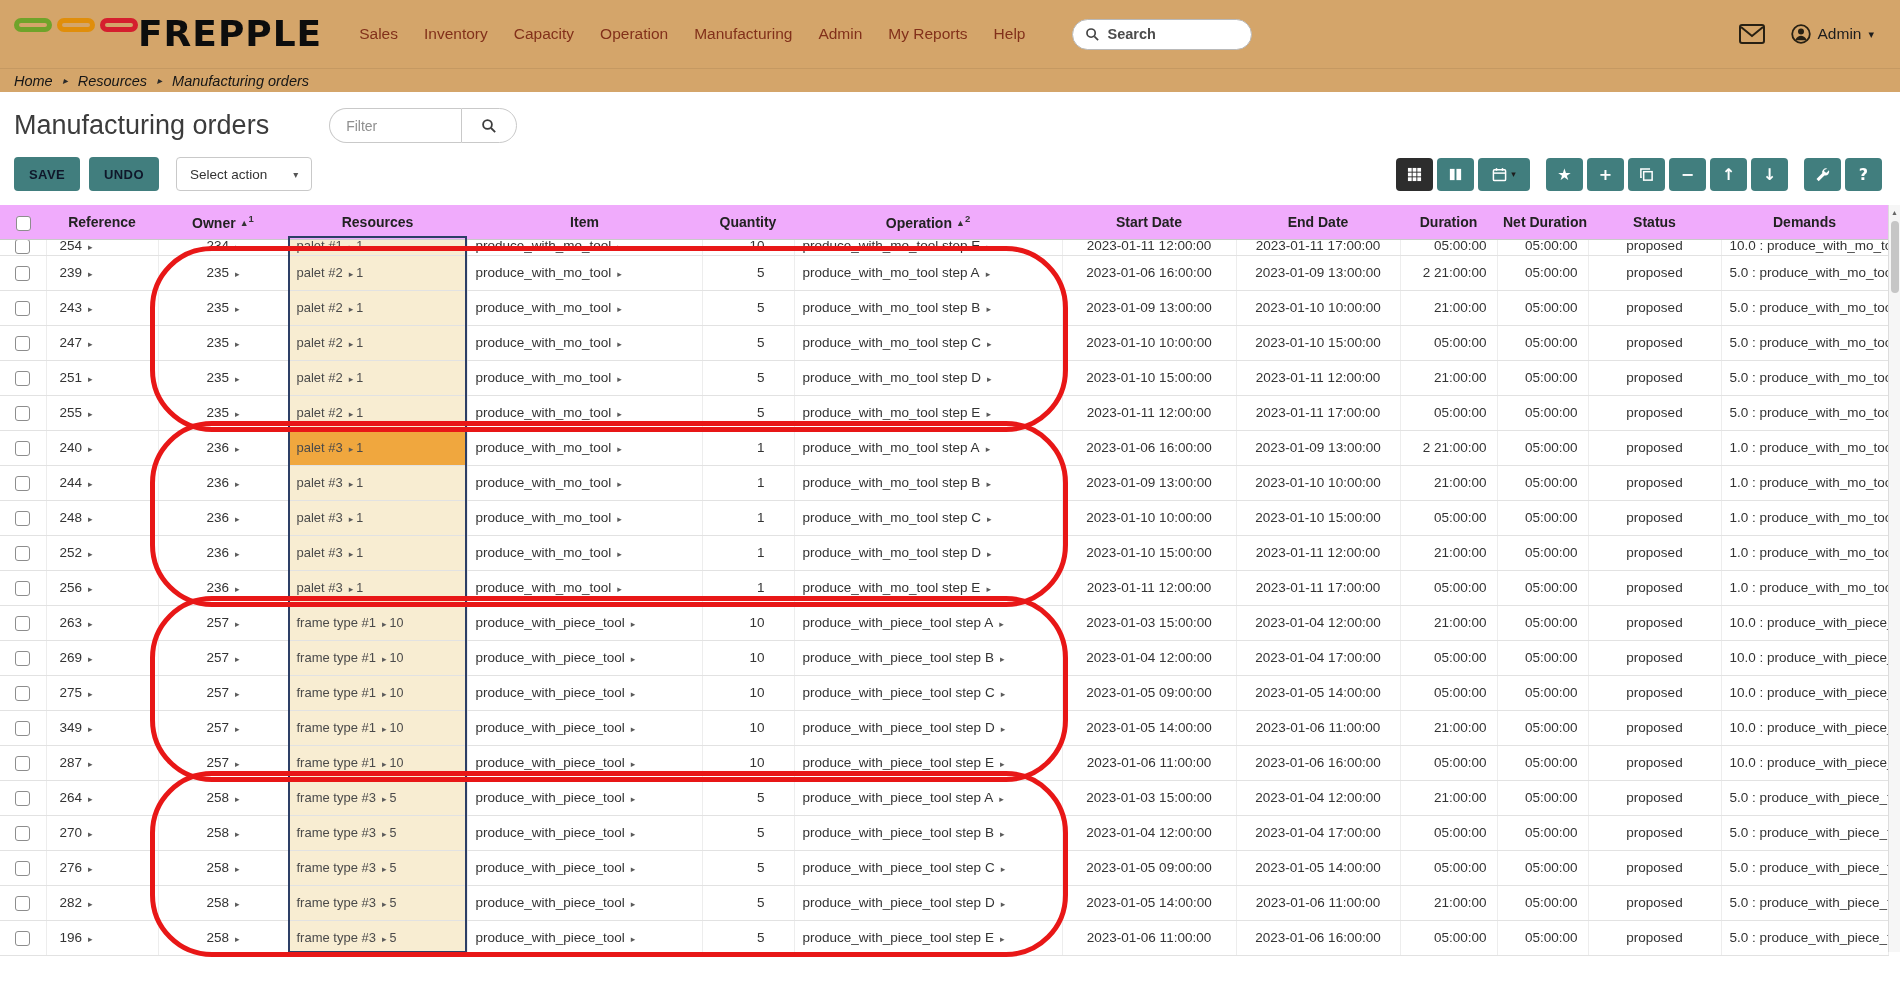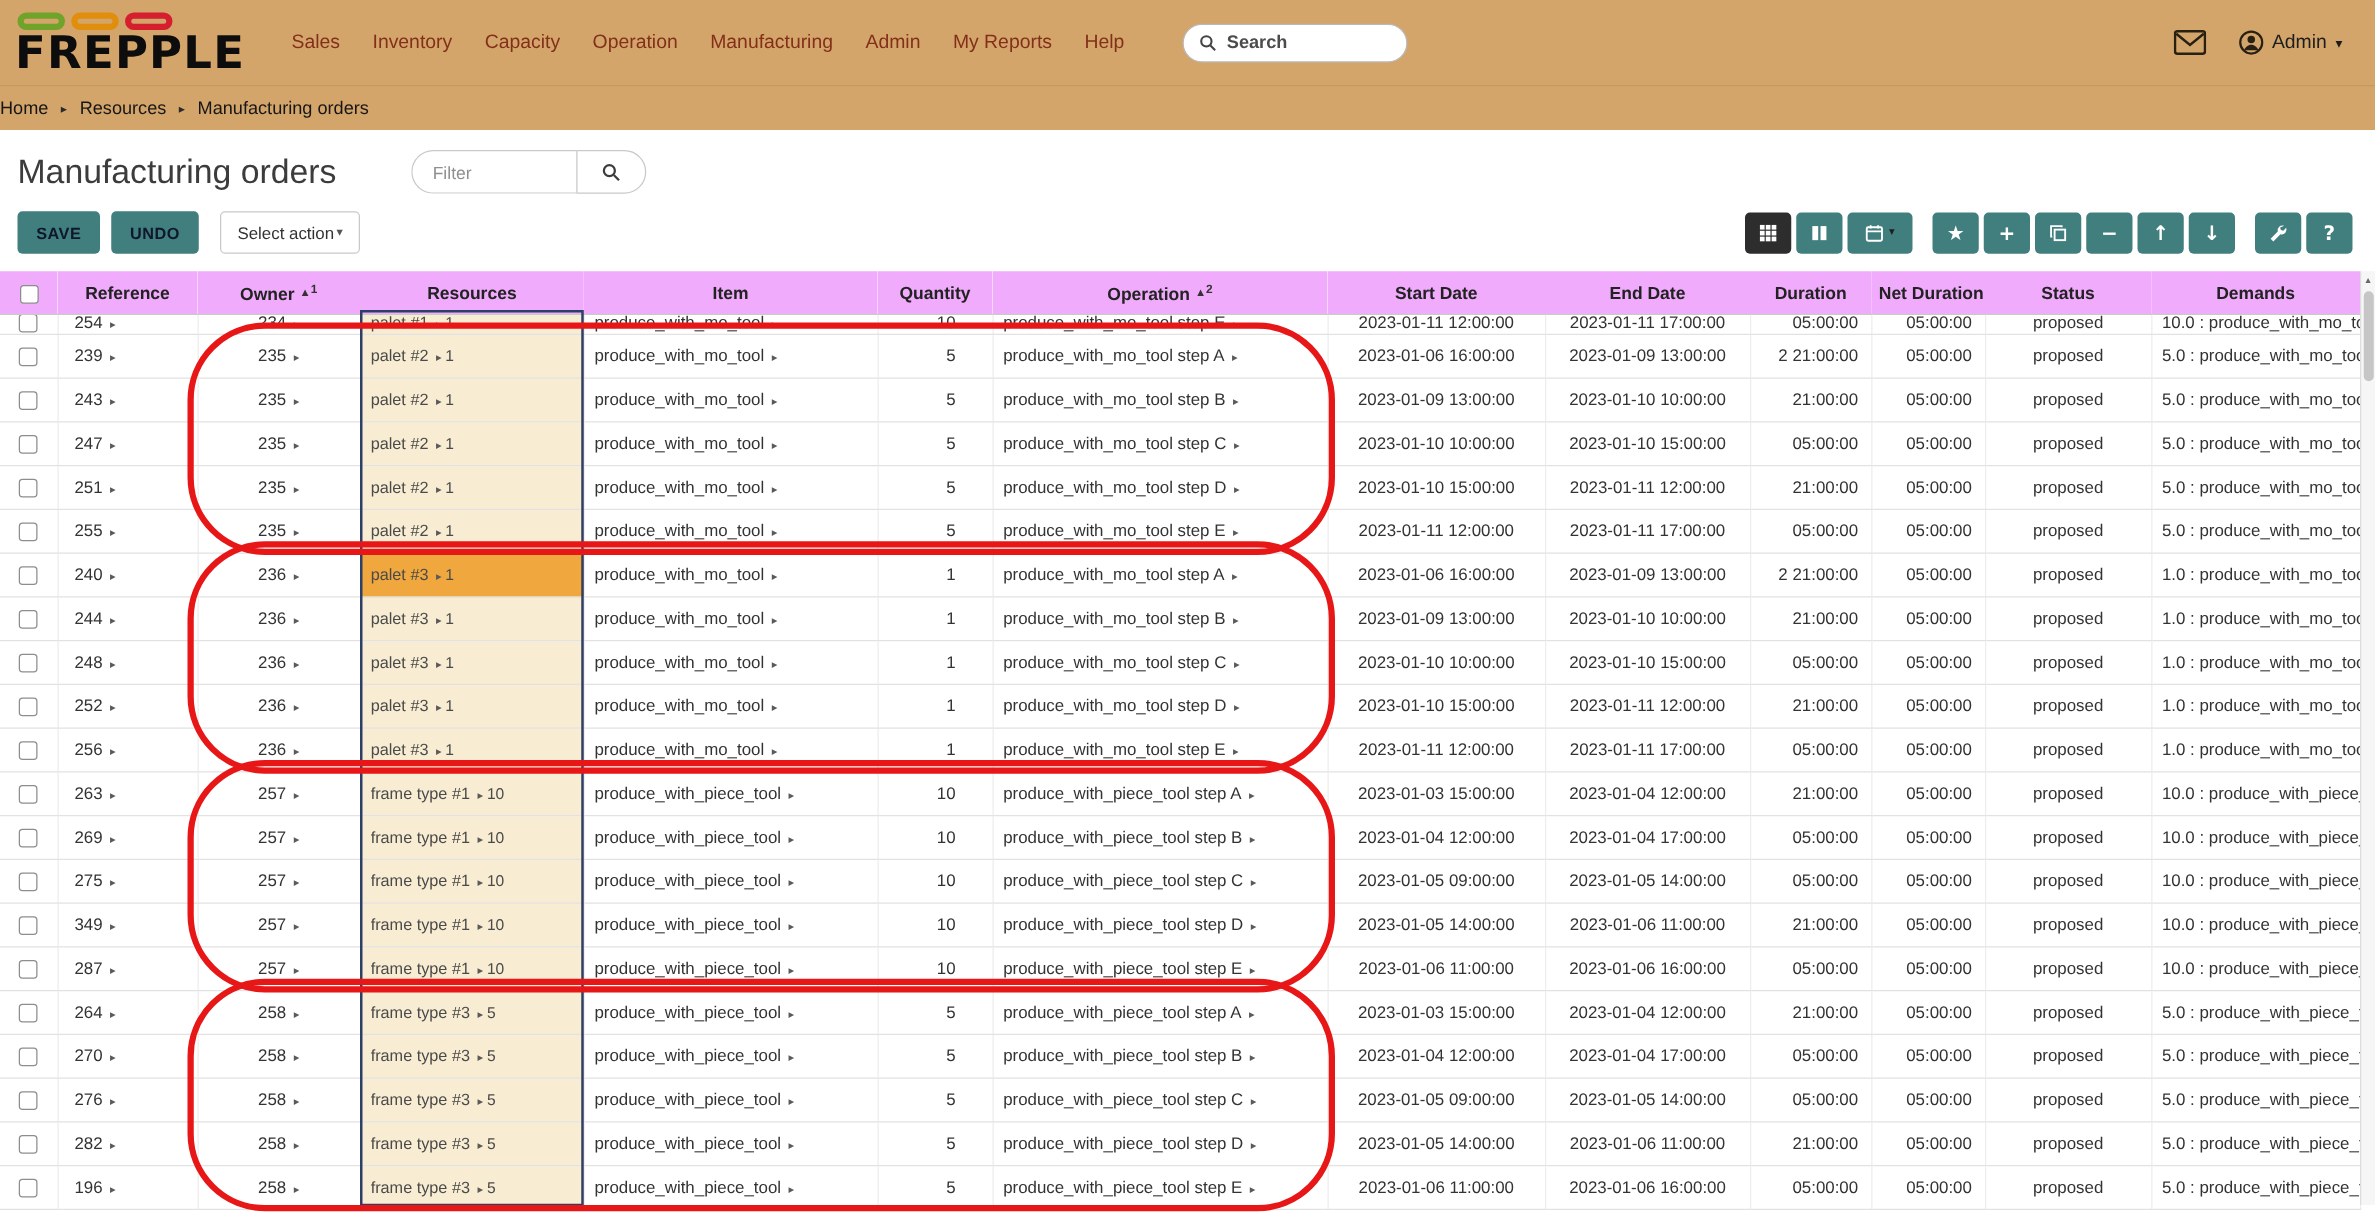--- a/index.html
+++ b/index.html
@@ -1,21 +1,21 @@
 <!DOCTYPE html>
 <html style="--header-bg: #d4a56a; --accent-teal: #417e7e; --nav-link: #82301a; --resource-cell-bg: #f8edd2; --resource-cell-selected-bg: #f0a73e; --selection-border: #2d3f66; --annotation-red: #e81717;"><head>
 <meta charset="utf-8">
 <style>
   * { box-sizing: border-box; margin: 0; padding: 0; }
   html, body { width: 1900px; height: 982px; overflow: hidden; background: #fff;
     font-family: "Liberation Sans", sans-serif; }
 
   
   .navbar { height: 68px; background: var(--header-bg, #d4a56a); display: flex; align-items: center; }
-  .logo { margin-left: 12px; display: flex; flex-direction: column; justify-content: center; cursor: pointer; }
+  .logo { margin-left: 12px; display: flex; flex-direction: row; justify-content: center; cursor: pointer; }
   .pills { display: flex; gap: 5px; margin: 2px 0 1px 2px; }
   .pill { width: 38px; height: 14px; border-radius: 9px; border: 5px solid #000; background: transparent; }
   .pill.p1 { border-color: #6fa32a; }
   .pill.p2 { border-color: #e08e0b; }
   .pill.p3 { border-color: #d51f2e; }
   .brand { font-family: "DejaVu Sans", sans-serif; font-weight: 800; font-size: 36px; letter-spacing: 1px;
     color: #0d0d0d; line-height: 1; }
   .menu { display: flex; align-items: center; margin-left: 24px; }
   .mi { color: var(--nav-link, #82301a); font-size: 15.5px; padding: 10px 13px; text-decoration: none;
     cursor: pointer; white-space: nowrap; }
@@ -23,43 +23,43 @@
     border-radius: 16px; display: flex; align-items: center; padding: 0 12px; gap: 7px; }
   .search input { border: none; outline: none; width: 120px; font-size: 14.5px; color: #333;
     font-family: "Liberation Sans", sans-serif; background: transparent; }
   .search input::placeholder { color: #4c4c4c; font-weight: 600; }
   .navright { margin-left: auto; display: flex; align-items: center; gap: 26px; margin-right: 26px; }
   .env { cursor: pointer; display: flex; }
   .user { display: flex; align-items: center; gap: 7px; cursor: pointer; color: #1d1d1d; font-size: 15.5px; }
   .cdn { font-size: 11px; color: #1d1d1d; }
 
   
-  .crumbs { height: 36px; background: var(--header-bg, #d4a56a); border-top: 1px solid rgba(0,0,0,0.07);
-    display: flex; align-items: center; gap: 10px; font-size: 14.5px; color: #161616; }
+  .crumbs { height: 24px; background: var(--header-bg, #d4a56a); border-top: 1px solid rgba(0,0,0,0.07);
+    display: flex; align-items: center; gap: 10px; padding-left: 14px; font-size: 14.5px; color: #161616; font-style: italic; }
   .crumbs a { color: #161616; text-decoration: none; cursor: pointer; }
   .crumbs .sep { font-size: 10px; color: #2a2a2a; }
 
   
   .titlerow { display: flex; align-items: center; gap: 60px; padding: 16px 0 10px 14px; }
   .ptitle { font-size: 27px; font-weight: 500; color: #3c3c3c; }
   .filtergrp { display: flex; align-items: center; }
   .filtergrp input { width: 132px; height: 35px; border: 1px solid #c9c9c9; border-right: none;
     border-radius: 18px 0 0 18px; padding: 0 16px; font-size: 14px; color: #333; outline: none;
     font-family: "Liberation Sans", sans-serif; }
   .filtergrp input::placeholder { color: #8f8f8f; }
   .filterbtn { width: 56px; height: 35px; border: 1px solid #c9c9c9; border-radius: 0 18px 18px 0;
     background: #fff; display: flex; align-items: center; justify-content: center; cursor: pointer; }
 
   
   .toolbar { display: flex; align-items: center; padding: 4px 10px 10px 14px; }
   .btn-teal { background: var(--accent-teal, #417e7e); color: #0f172a; border: none; border-radius: 4px;
     height: 34px; padding: 0 15px; font-size: 13px; font-weight: 700; letter-spacing: .4px; cursor: pointer;
     margin-right: 9px; font-family: "Liberation Sans", sans-serif; }
   .btn-select { background: #fff; border: 1px solid #c9c9c9; border-radius: 4px; height: 34px;
-    padding: 0 13px; font-size: 13.5px; color: #333; display: flex; align-items: center; gap: 2px;
+    padding: 0 13px; font-size: 13.5px; color: #333; display: flex; align-items: center; gap: 26px;
     cursor: pointer; margin-left: 8px; font-family: "Liberation Sans", sans-serif; }
   .btn-select .cdn { font-size: 10px; color: #555; }
   .icongrp { margin-left: auto; display: flex; align-items: center; gap: 4px; margin-right: 8px; }
   .ibtn { width: 37px; height: 33px; border: none; border-radius: 4px; background: var(--accent-teal, #417e7e);
     color: #fff; display: flex; align-items: center; justify-content: center; cursor: pointer;
     font-size: 16px; font-weight: 700; font-family: "DejaVu Sans", sans-serif; }
   .ibtn.active { background: #2d2d2d; }
   .ibtn.wide { width: 52px; gap: 4px; }
   .ibtn .cdn { font-size: 9px; }
   .gsp { width: 8px; }

